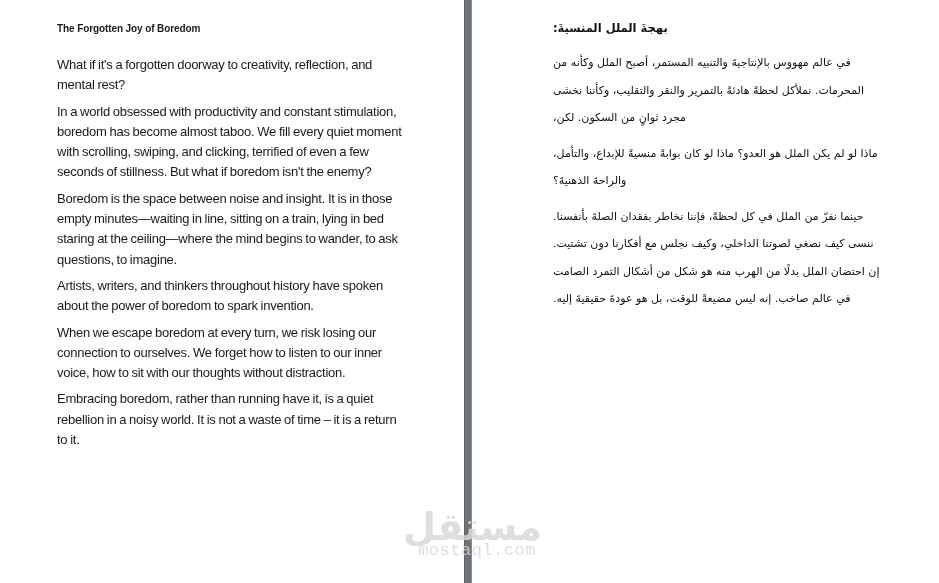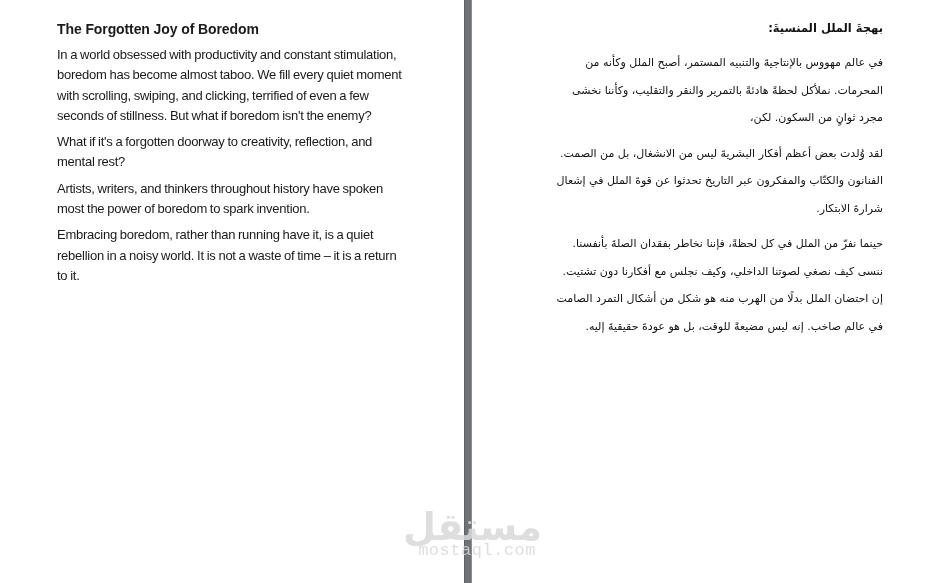--- a/index.html
+++ b/index.html
@@ -42,39 +42,39 @@
     .en-content {
       position: absolute;
       left: 57px;
       top: 19px;
       width: 350px;
       font-family: "Liberation Sans", sans-serif;
       color: #1a1a1a;
     }
     .en-title {
       font-weight: bold;
-      font-size: 14px;
+      font-size: 10px;
       line-height: 20px;
-      margin: 0 0 6px 0;
+      margin: 0 0 16px 0;
       letter-spacing: -0.1px;
     }
     .en-para {
       font-size: 13px;
       line-height: 20.3px;
       margin: 0 0 6px 0;
       letter-spacing: -0.25px;
       word-spacing: -0.5px;
     }
     .ar-content {
       position: absolute;
       right: 56px;
       top: 17px;
       width: 330px;
       direction: rtl;
-      text-align: right;
+      text-align: left;
       font-family: "DejaVu Sans", sans-serif;
       color: #111111;
     }
     .ar-title {
       font-weight: bold;
       font-size: 11.5px;
       line-height: 22px;
       margin: 0 0 10px 0;
     }
     .ar-para {
@@ -106,34 +106,36 @@
       line-height: 18px;
       letter-spacing: 0.5px;
     }
   </style>
 </head>
 <body>
 
 <div class="page page-left">
   <div class="en-content">
     <div class="en-title">The Forgotten Joy of Boredom</div>
+    <p class="en-para"> What if it's a forgotten doorway to creativity, reflection, and mental rest?</p>
     <p class="en-para">In a world obsessed with productivity and constant stimulation, boredom has become almost taboo. We fill every quiet moment with scrolling, swiping, and clicking, terrified of even a few seconds of stillness. But what if boredom isn't the enemy?</p>
-    <p class="en-para"> What if it's a forgotten doorway to creativity, reflection, and mental rest?</p>
-    <p class="en-para">Artists, writers, and thinkers throughout history have spoken most the power of boredom to spark invention.</p>
+    <p class="en-para">Boredom is the space between noise and insight. It is in those empty minutes—waiting in line, sitting on a train, lying in bed staring at the ceiling—where the mind begins to wander, to ask questions, to imagine.</p>
+    <p class="en-para">Artists, writers, and thinkers throughout history have spoken about the power of boredom to spark invention.</p>
+    <p class="en-para">When we escape boredom at every turn, we risk losing our connection to ourselves. We forget how to listen to our inner voice, how to sit with our thoughts without distraction.</p>
     <p class="en-para"> Embracing boredom, rather than running have it, is a quiet rebellion in a noisy world. It is not a waste of time – it is a return to it.</p>
   </div>
 </div>
 
 <div class="divider"></div>
 
 <div class="page page-right">
   <div class="ar-content">
     <div class="ar-title">بهجةَ الملل المنسيةَ:</div>
     <p class="ar-para">في عالم مهووس بالإنتاجيةَ والتنبيه المستمر، أصبح الملل وكأنه من المحرمات. نملأكل لحظةً هادئةً بالتمرير والنقر والتقليب، وكأننا نخشى مجرد ثوانٍ من السكون. لكن،</p>
-    <p class="ar-para">لقد وُلدت بعض أعظم أفكار البشريةَ ليس من الانشغال، بل من الصمت. الفنانون والكتّاب والمفكرون عبر التاريخ تحدثوا عن قوةَ الملل في إشعال شرارةَ الابتكار.</p>
+    <p class="ar-para">ماذا لو لم يكن الملل هو العدو؟ ماذا لو كان بوابةً منسيةً للإبداع، والتأمل، والراحةَ الذهنيةَ؟</p>
     <p class="ar-para">حينما نفرّ من الملل في كل لحظةً، فإننا نخاطر بفقدان الصلةَ بأنفسنا. ننسى كيف نصغي لصوتنا الداخلي، وكيف نجلس مع أفكارنا دون تشتيت. إن احتضان الملل بدلًا من الهرب منه هو شكل من أشكال التمرد الصامت في عالم صاخب. إنه ليس مضيعةً للوقت، بل هو عودةَ حقيقيةَ إليه.</p>
   </div>
 </div>
 
 <div class="watermark">
   <div class="wm-logo">مستقل</div>
   <div class="wm-domain">mostaql.com</div>
 </div>
 
 </body></html>

